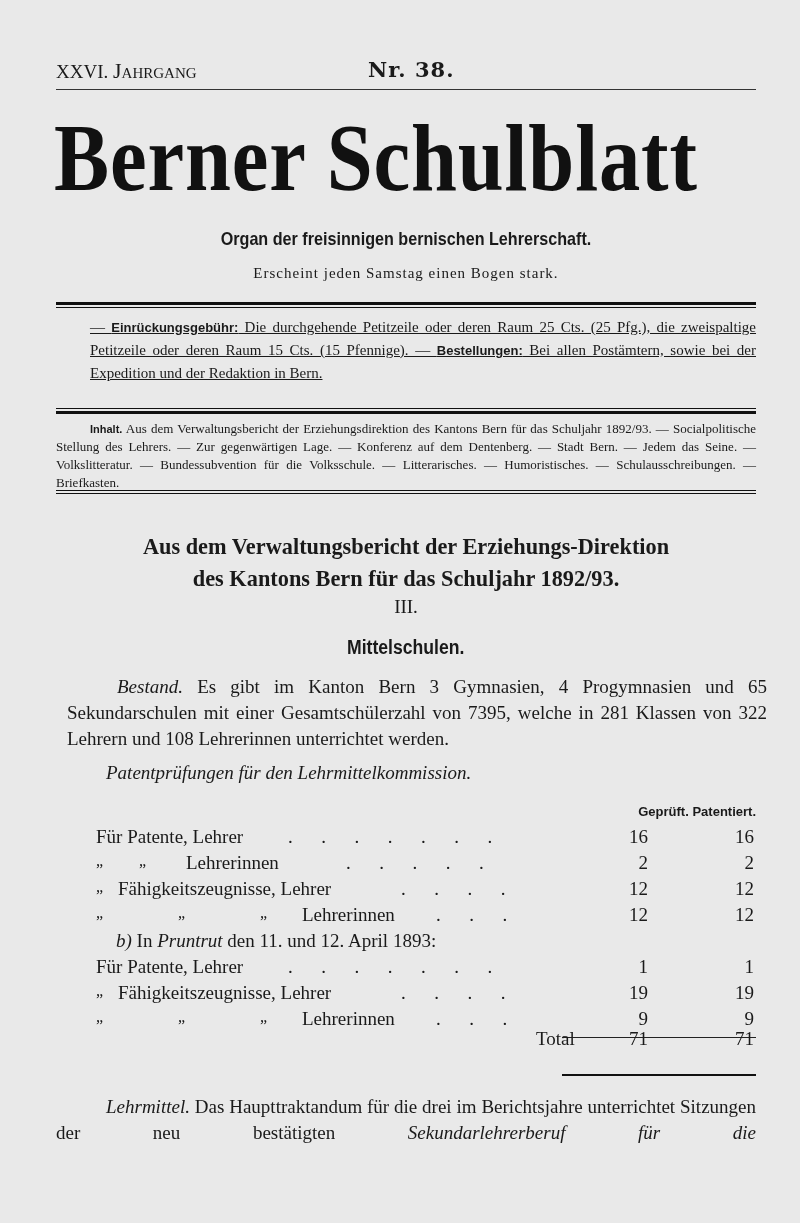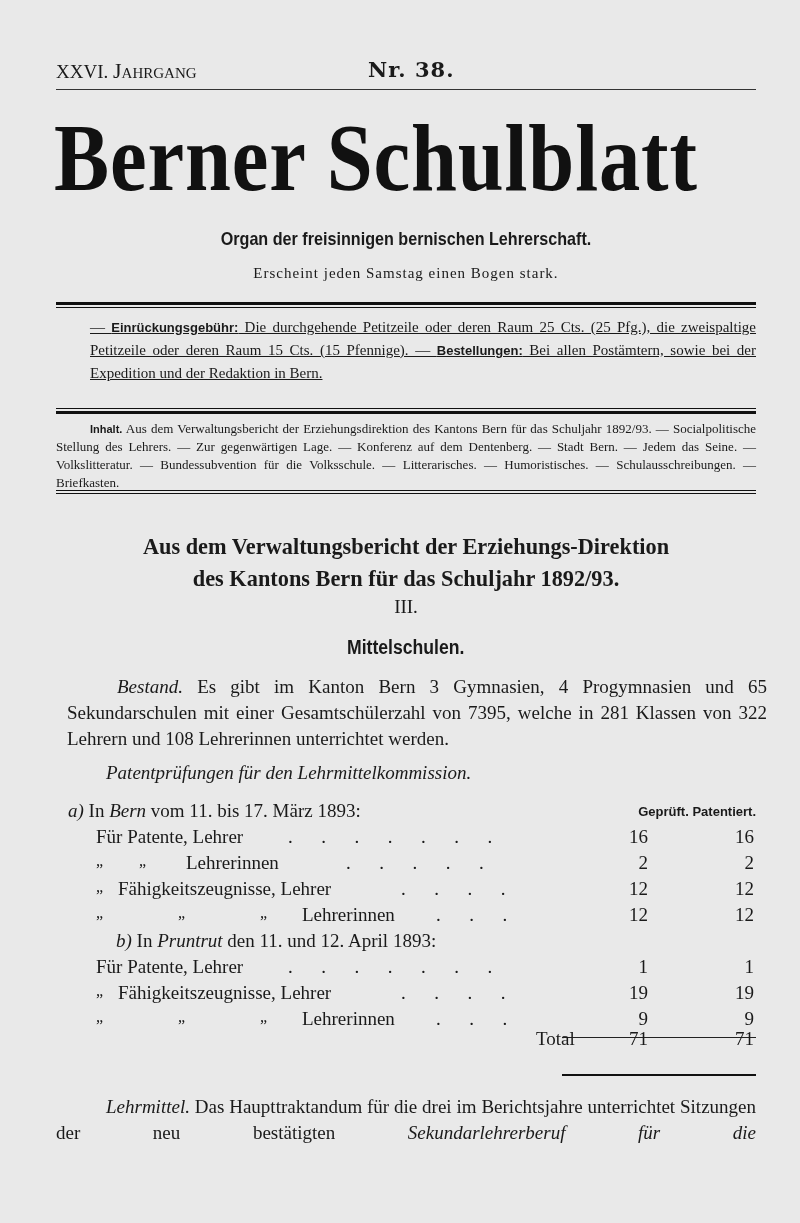--- a/index.html
+++ b/index.html
@@ -144,21 +144,20 @@
   <div class="section-head"><span>Mittelschulen.</span></div>
 
   <div class="body-text">
     <p><span class="it">Bestand.</span><span> Es gibt im Kanton Bern 3 Gymnasien, 4 Progymnasien und 65 Sekundarschulen mit einer Gesamtschülerzahl von 7395, welche in 281 Klassen von 322 Lehrern und 108 Lehrerinnen unterrichtet werden.</span></p>
   </div>
 
   <div class="subhead-it">Patentprüfungen für den Lehrmittelkommission.</div>
 
   <div class="exam" style="top:800px;">
     <div class="row" style="top:0;">
-      <span class="label" style="left:12px;"><span class="it">a)</span><span> In </span><span class="it">Bern</span><span> vom 11. bis 17. März 1893:</span></span>
       <span class="hdrs"><span>Geprüft.</span> <span>Patentiert.</span></span>
     </div>
 
     <div class="row" style="top:26px;">
       <span class="label" style="left:40px;">Für Patente, Lehrer</span>
       <span class="dots" style="left:232px;">.      .      .      .      .      .      .</span>
       <span class="v1">16</span>
       <span class="v2">16</span>
     </div>
     <div class="row" style="top:52px;">

